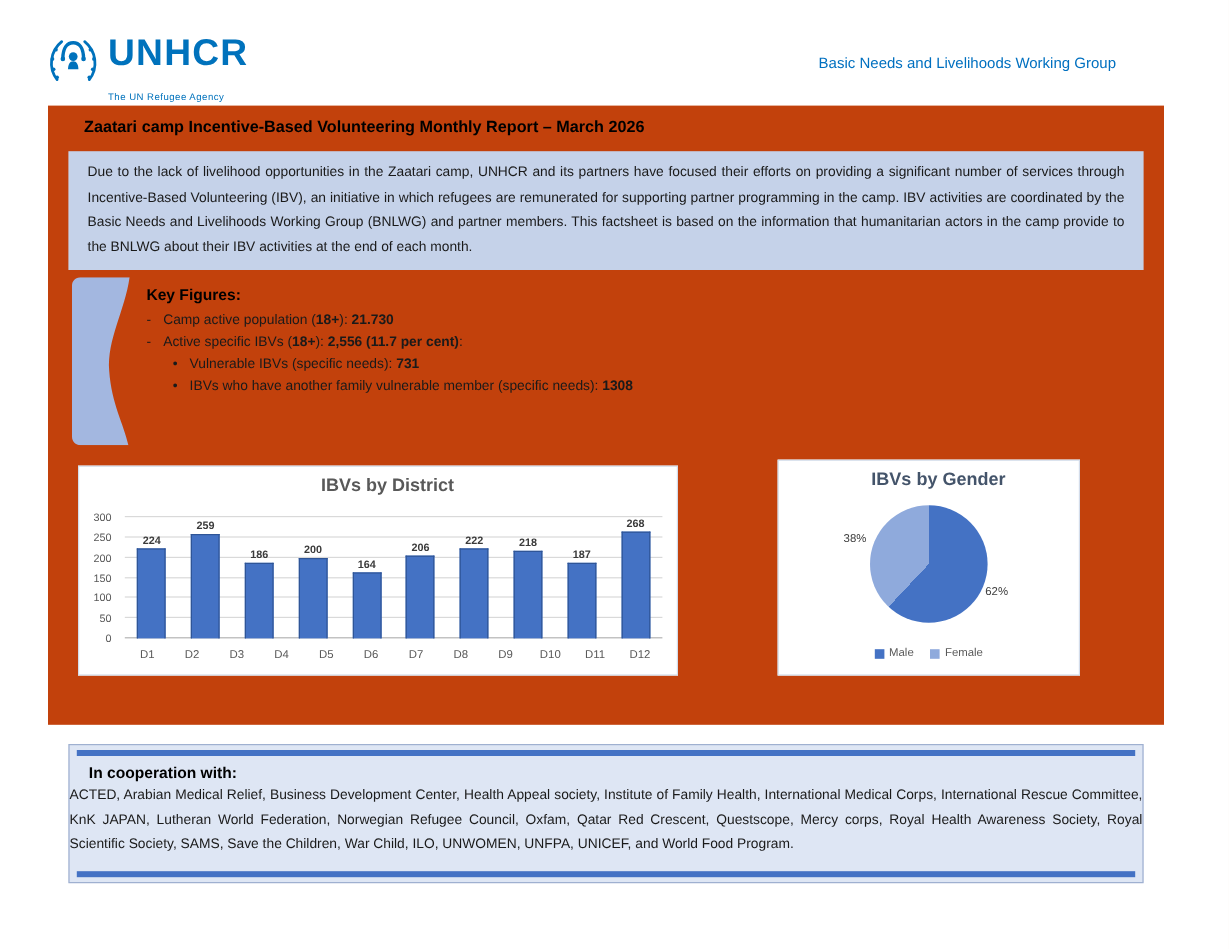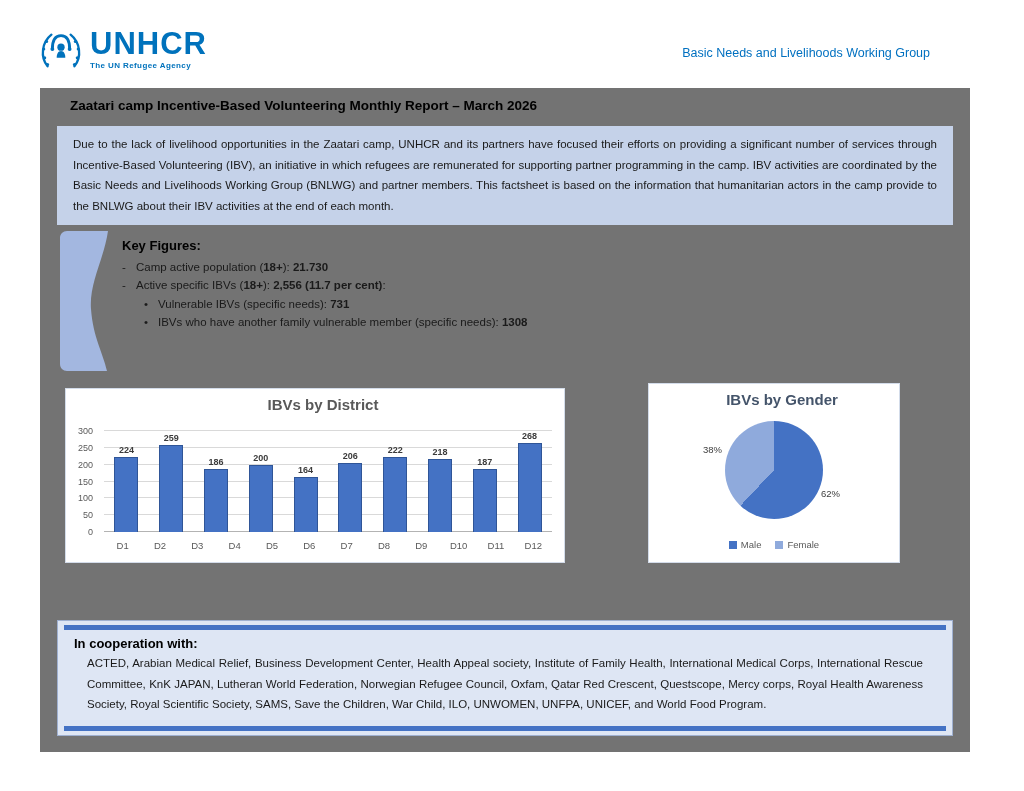--- a/index.html
+++ b/index.html
@@ -3,25 +3,25 @@
 <meta charset="utf-8">
 <style>
   html,body{margin:0;padding:0;background:#fff;}
   .page{position:relative;width:1024px;height:791px;background:#ffffff;
         font-family:"Liberation Sans",sans-serif;color:#111;overflow:hidden;}
 
   
   .logo{position:absolute;left:38px;top:28px;display:flex;align-items:flex-start;gap:6px;}
   .logo-text{display:flex;flex-direction:column;line-height:1;}
   .logo-brand{font-size:31px;font-weight:bold;color:#0072bc;letter-spacing:1px;}
-  .logo-tag{font-size:8px;font-weight:bold;color:#0072bc;margin-top:3px;letter-spacing:.4px;}
+  .logo-tag{font-size:8px;font-weight:normal;color:#0072bc;margin-top:18px;letter-spacing:.4px;}
   .wg-label{position:absolute;top:46px;right:94px;font-size:12.5px;font-weight:normal;color:#0070c0;}
 
   
-  .panel{position:absolute;left:40px;top:88px;width:930px;height:664px;background:#737373;}
+  .panel{position:absolute;left:40px;top:88px;width:930px;height:516px;background:#c2410c;}
   .report-title{position:absolute;left:30px;top:10px;font-size:13.5px;font-weight:bold;color:#000;}
   .intro-box{position:absolute;left:17px;top:38px;width:896px;box-sizing:border-box;
              background:#c5d2e9;padding:8px 16px;font-size:11.5px;line-height:1.8;
              text-align:justify;color:#1a1a1a;}
 
   
   .kf-shape{position:absolute;left:20px;top:143px;width:55px;height:140px;}
   .key-figures{position:absolute;left:82px;top:150px;width:560px;}
   .kf-heading{font-size:13px;font-weight:bold;margin-bottom:5px;color:#000;}
   .kf-item{display:flex;font-size:11.5px;line-height:1.6;color:#1a1a1a;}
@@ -58,21 +58,21 @@
   .pie-legend{position:absolute;left:0;right:0;bottom:12px;display:flex;justify-content:center;gap:14px;}
   .legend-item{display:flex;align-items:center;gap:4px;font-size:9.5px;color:#595959;}
   .swatch{width:8px;height:8px;display:inline-block;}
 
   
   .coop-box{position:absolute;left:17px;top:532px;width:896px;height:116px;box-sizing:border-box;
             background:#dee6f4;border:1px solid #9fb0d0;}
   .coop-bar-top{height:5px;background:#4472c4;margin:4px 6px 0 6px;}
   .coop-bar-bottom{position:absolute;left:6px;right:6px;bottom:4px;height:5px;background:#4472c4;}
   .coop-heading{font-size:13px;font-weight:bold;margin:6px 16px 2px 16px;color:#000;}
-  .coop-text{margin:0 29px;font-size:11.5px;line-height:1.8;text-align:justify;color:#1a1a1a;}
+  .coop-text{margin:0 0;font-size:11.5px;line-height:1.8;text-align:justify;color:#1a1a1a;}
 </style>
 </head>
 <body>
 
 <div class="page">
 
   <div class="logo">
     <svg width="46" height="46" viewBox="0 0 48 48">
       <g fill="none" stroke="#0072bc" stroke-width="2.4" stroke-linecap="round">
         <path d="M14,7 C4,15 2,30 10,40"></path>

